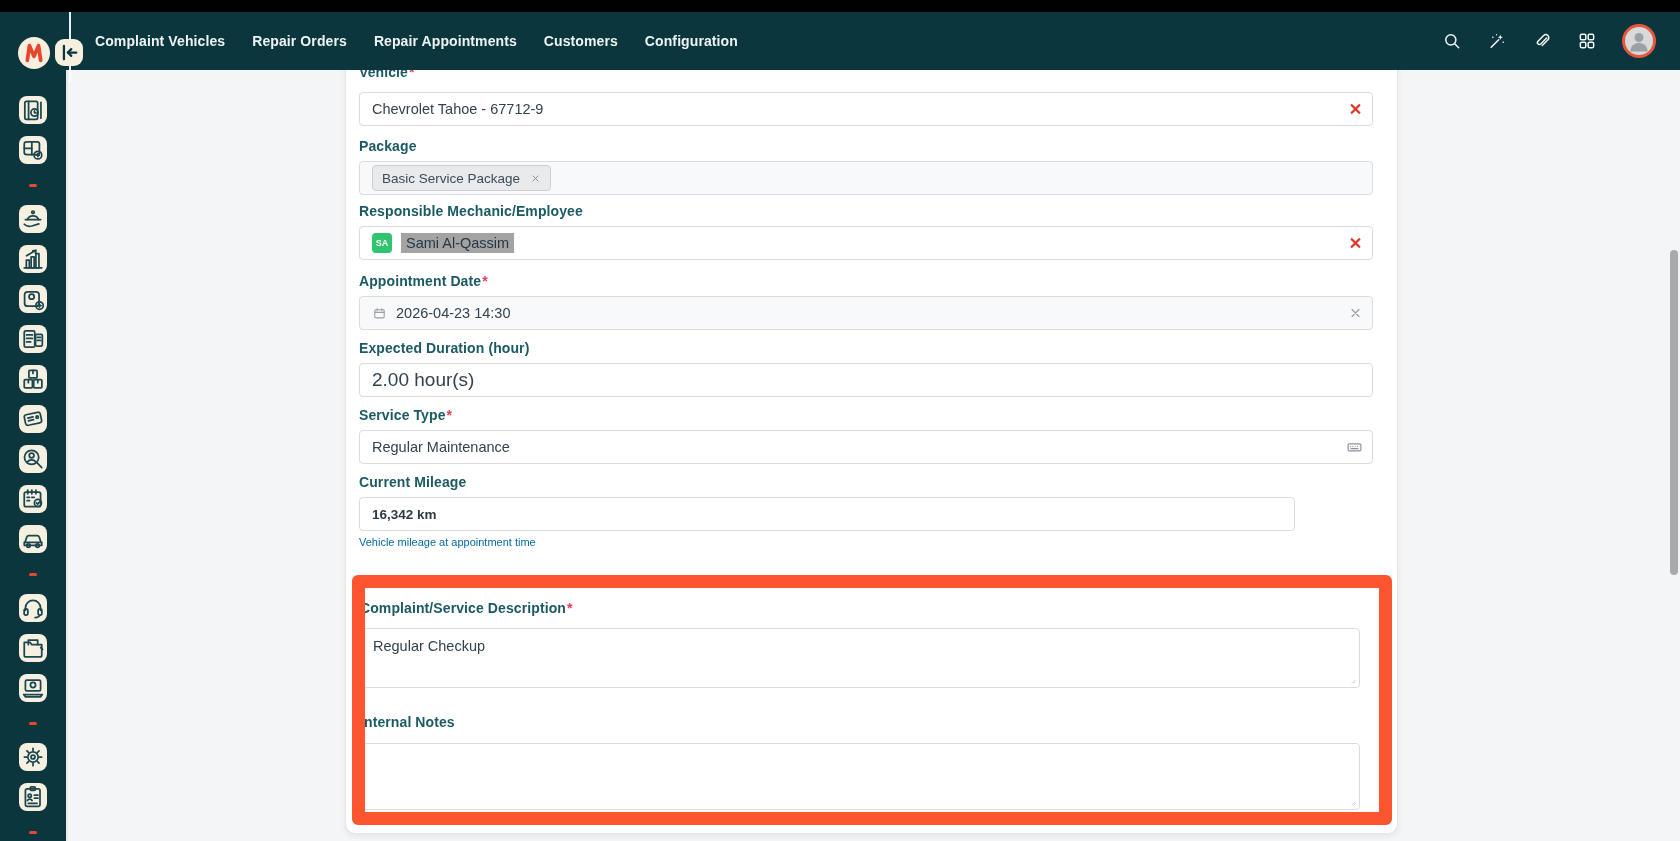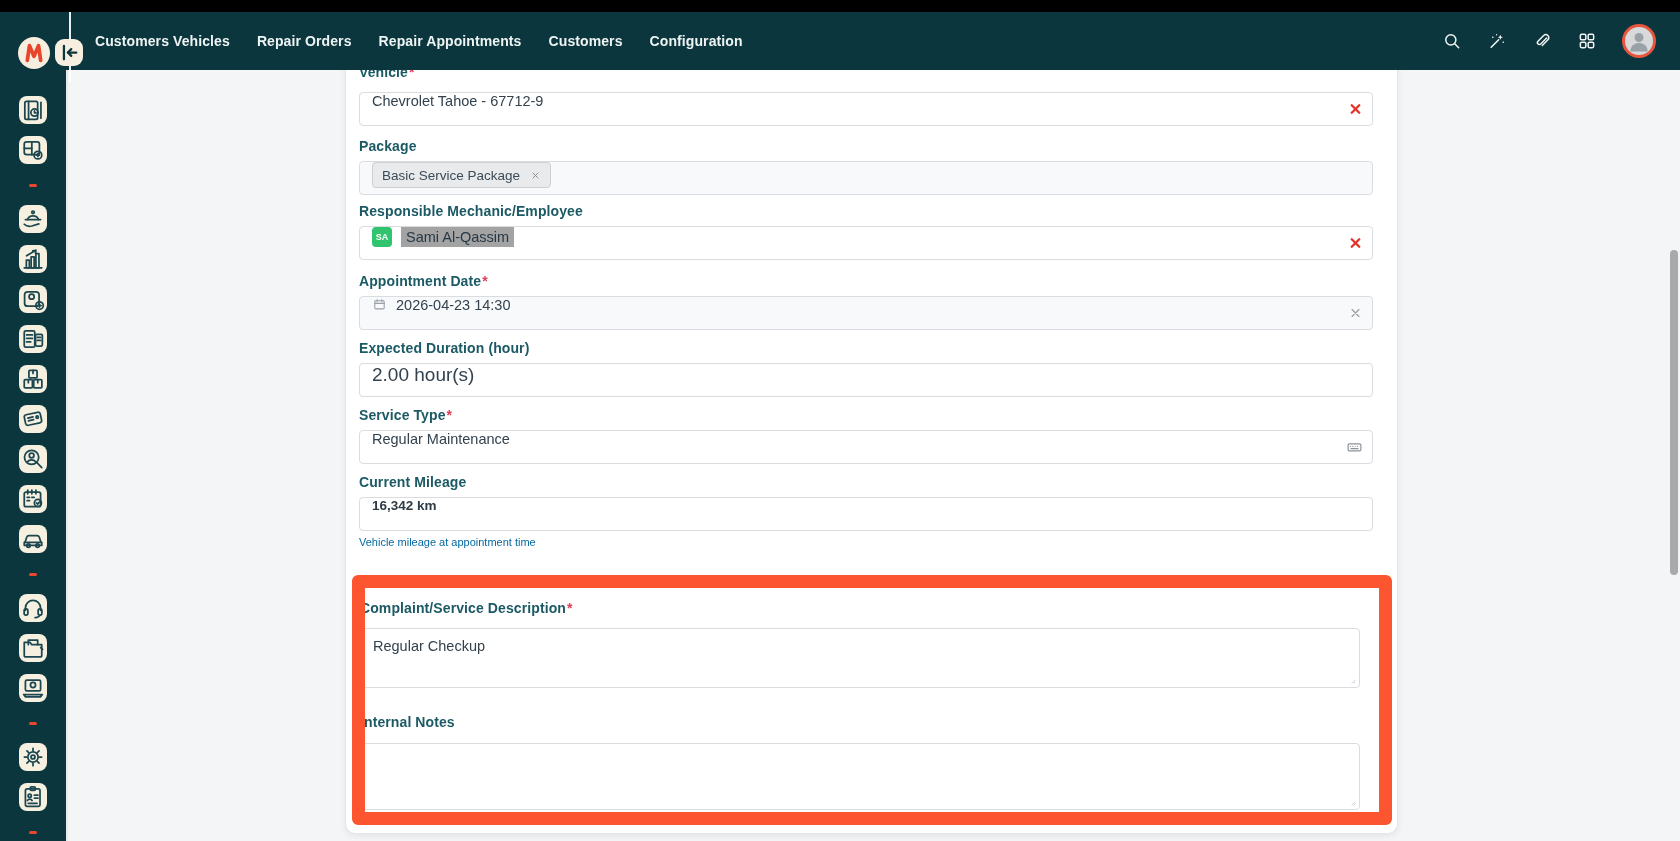--- a/index.html
+++ b/index.html
@@ -35,21 +35,21 @@
   .side-dash{width:8px;height:3px;border-radius:2px;background:#e8472e;margin:8px 0 18px 0;flex:0 0 auto;}
 
   
   .card{position:absolute;left:345px;top:50px;width:1053px;height:784px;background:#fff;
         border:1px solid #e4e6e9;border-top:none;border-radius:0 0 10px 10px;
         box-shadow:0 2px 6px rgba(0,0,0,.07);box-sizing:border-box;z-index:5;}
   .fgroup{position:absolute;left:13px;width:1014px;}
   .flabel{font-size:14px;font-weight:700;color:#1b5a64;letter-spacing:.1px;}
   .req{color:#e03d57;margin-left:1px;}
   .finput{margin-top:5px;height:34px;border:1px solid #d9dce1;border-radius:4px;background:#fff;
-          display:flex;align-items:flex-start;padding:0 12px;font-size:14.5px;color:#33424e;font-weight:500;
+          display:flex;align-items:center;padding:0 12px;font-size:14.5px;color:#33424e;font-weight:500;
           box-sizing:border-box;position:relative;}
   .finput.muted{background:#f8f9fb;}
   .rightslot{position:absolute;right:9px;top:50%;transform:translateY(-50%);display:flex;align-items:center;}
   .icon-red-x{width:15px;height:15px;color:#e23428;cursor:pointer;}
   .icon-red-x svg{width:15px;height:15px;}
   .icon-gray-x{width:15px;height:15px;color:#9aa0a6;cursor:pointer;}
   .icon-gray-x svg{width:15px;height:15px;}
   .icon-kbd{width:17px;height:17px;color:#8d939b;}
   .icon-kbd svg{width:17px;height:17px;}
   .icon-cal{width:15px;height:15px;color:#98a0a8;margin-right:9px;flex:0 0 auto;}
@@ -71,21 +71,21 @@
   .resize-h{position:absolute;right:2px;bottom:2px;width:11px;height:11px;color:#c3c8cd;}
   .resize-h svg{width:11px;height:11px;}
 
   
   #g-vehicle   .flabel{position:absolute;top:14px;}  #g-vehicle   .finput{position:absolute;top:37px;width:1014px;}
   #g-package   .flabel{position:absolute;top:88px;}  #g-package   .finput{position:absolute;top:106px;width:1014px;}
   #g-mechanic  .flabel{position:absolute;top:153px;} #g-mechanic  .finput{position:absolute;top:171px;width:1014px;}
   #g-date      .flabel{position:absolute;top:223px;} #g-date      .finput{position:absolute;top:241px;width:1014px;}
   #g-duration  .flabel{position:absolute;top:290px;} #g-duration  .finput{position:absolute;top:308px;width:1014px;}
   #g-service   .flabel{position:absolute;top:357px;} #g-service   .finput{position:absolute;top:375px;width:1014px;}
-  #g-mileage   .flabel{position:absolute;top:424px;} #g-mileage   .finput{position:absolute;top:442px;width:1014px;}
+  #g-mileage   .flabel{position:absolute;top:424px;} #g-mileage   .finput{position:absolute;top:442px;width:936px;}
   #g-mileage   .fhelp{position:absolute;top:481px;}
   #g-complaint .flabel{position:absolute;top:550px;left:14px;}
   #g-complaint .ftextarea{position:absolute;top:572px;left:14px;width:1000px;height:60px;}
   #g-notes     .flabel{position:absolute;top:664px;left:14px;}
   #g-notes     .ftextarea{position:absolute;top:687px;left:14px;width:1000px;height:67px;}
 
   
   .annotation{position:absolute;left:352px;top:575px;width:1040px;height:250px;border:13px solid #fc5530;
               border-radius:6px;box-sizing:border-box;z-index:9;pointer-events:none;}
 
@@ -111,21 +111,21 @@
     <div class="side-toggle">
         <span style="display: block; width: 100%; height: 100%;">
           <svg viewBox="0 0 24 24" fill="none" stroke="currentColor" stroke-width="2" stroke-linecap="round" stroke-linejoin="round" style="width:100%;height:100%;display:block;">
             <line x1="7.5" y1="6" x2="7.5" y2="18"></line>
             <line x1="18.5" y1="12" x2="11" y2="12"></line>
             <path d="M14 9 L11 12 L14 15"></path>
           </svg>
         </span>
       </div>
     <div class="menu">
-        <div class="menu-item">Customers Vehicles</div>
+        <div class="menu-item">Complaint Vehicles</div>
         <div class="menu-item">Repair Orders</div>
         <div class="menu-item">Repair Appointments</div>
         <div class="menu-item">Customers</div>
         <div class="menu-item">Configuration</div>
       </div>
     <div class="nav-right">
       <span style="display: flex; gap: 25px; align-items: center;">
           <div class="nav-icon-btn">
             <svg viewBox="0 0 24 24" fill="none" stroke="currentColor" stroke-width="1.8" stroke-linecap="round" stroke-linejoin="round" style="width:100%;height:100%;display:block;">
               <circle cx="10.6" cy="10.6" r="6.1"></circle>

